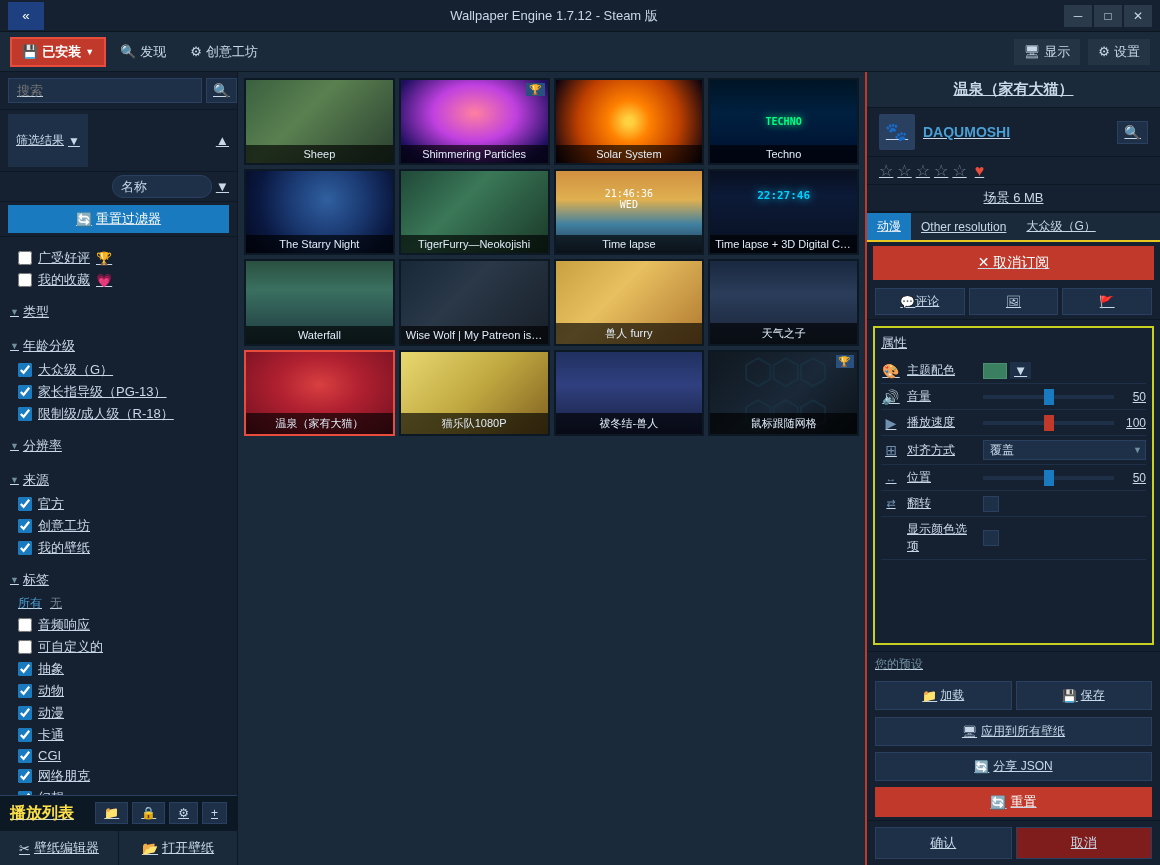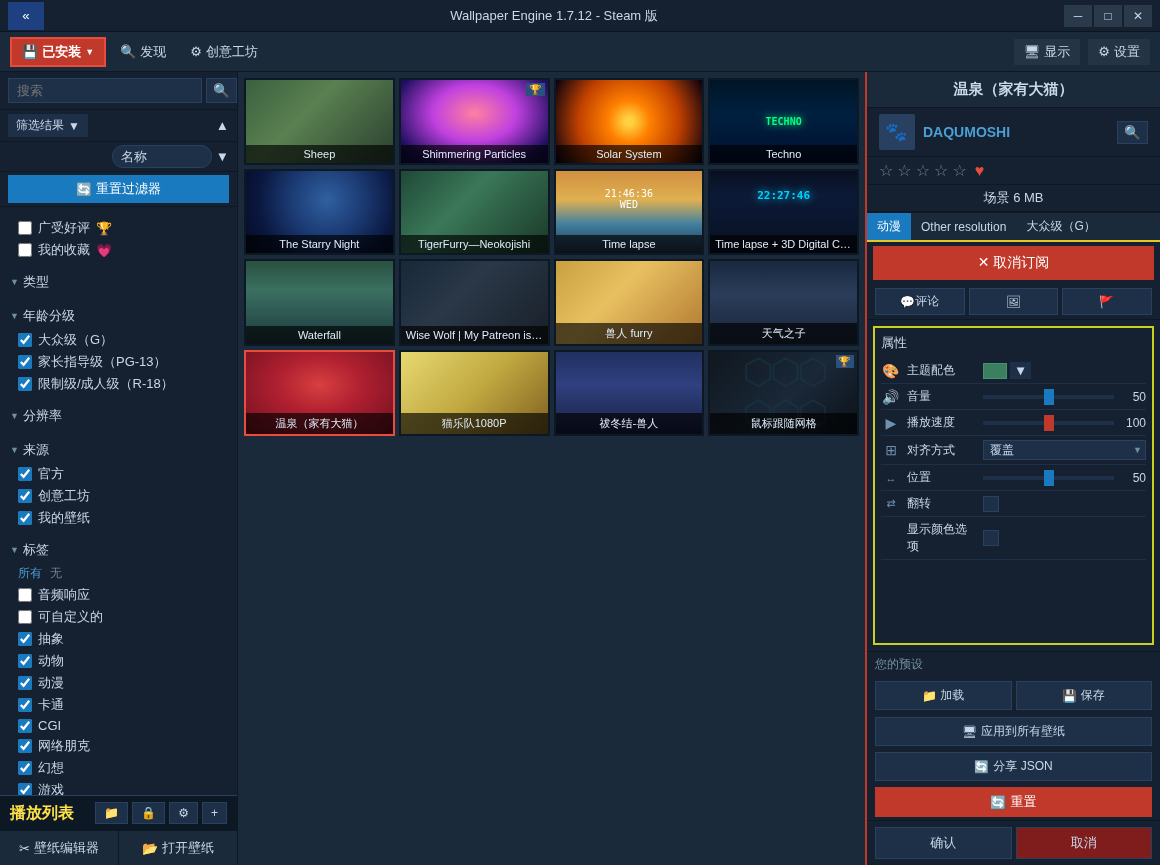--- a/index.html
+++ b/index.html
@@ -65,20 +65,21 @@
       padding: 4px 10px;
       cursor: pointer;
       font-size: 13px;
       display: flex; align-items: center; gap: 4px;
     }
 
     
     .main-layout {
       display: flex;
       height: calc(865px - 32px - 40px);
+      text-decoration: underline;
     }
 
     
     .sidebar {
       width: 238px;
       background: #152030;
       border-right: 1px solid #0d1825;
       display: flex;
       flex-direction: column;
       overflow: hidden;
@@ -108,21 +109,21 @@
     }
     .filter-row {
       display: flex;
       align-items: center;
       padding: 4px 8px;
       border-bottom: 1px solid #0d1825;
       gap: 4px;
     }
     .filter-label {
       background: #1e3048;
-      padding: 3px 8px;
+      padding: 18px 8px;
       font-size: 12px;
       display: flex; align-items: center; gap: 4px;
     }
     .reset-btn {
       background: #1a7abf;
       border: none;
       color: white;
       padding: 5px 0;
       text-align: center;
       cursor: pointer;

